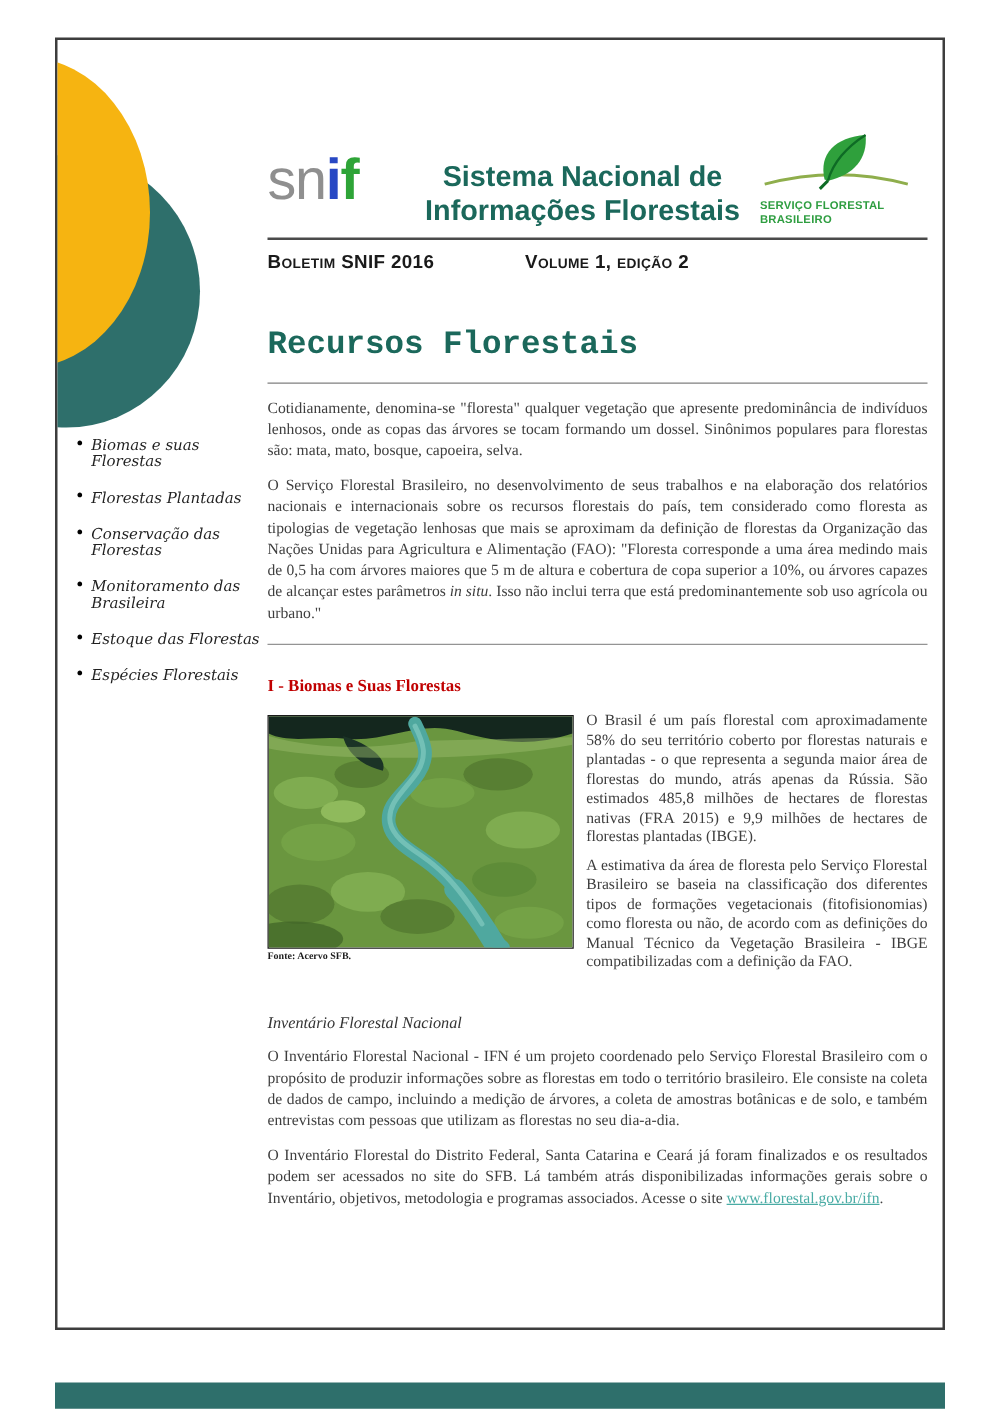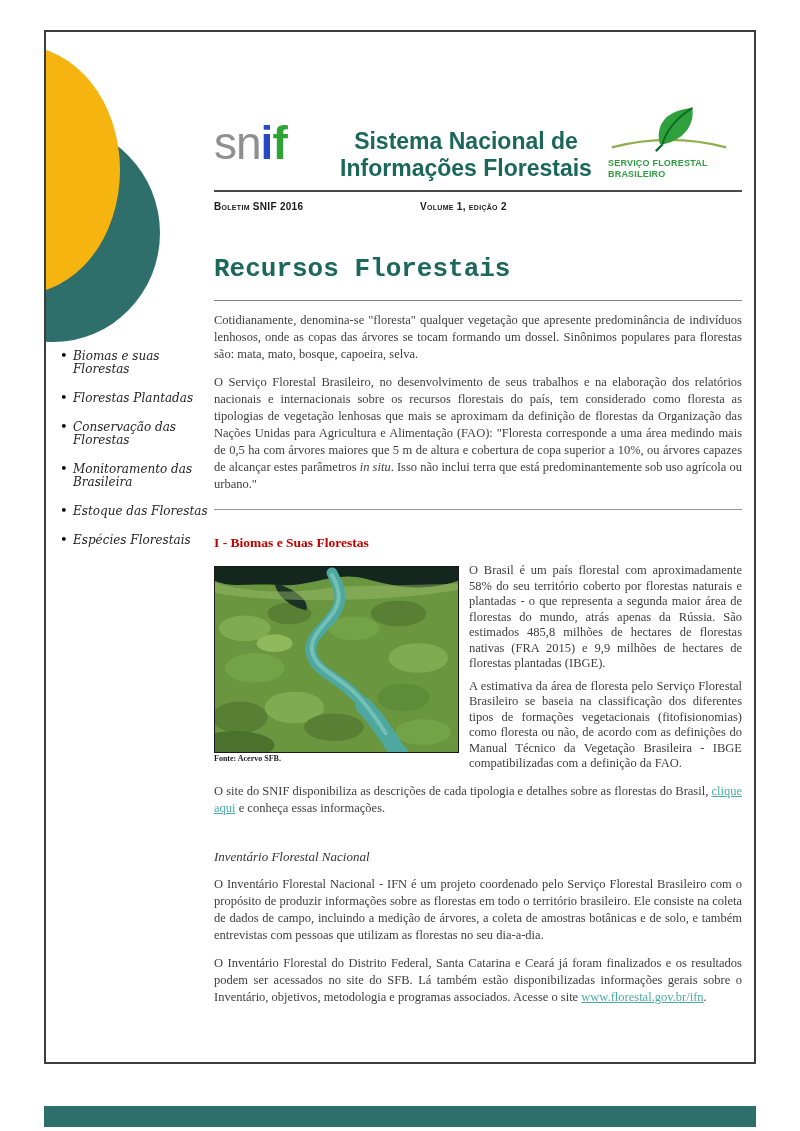--- a/index.html
+++ b/index.html
@@ -31,21 +31,21 @@
   .snif .s-green{color:var(--logo_green);font-weight:bold;}
   .masthead-title{flex:1;text-align:center;font-family:"Liberation Sans", sans-serif;
         font-weight:bold;font-size:23px;line-height:27px;color:var(--accent_teal);margin-top:24px;}
   .sfb-logo{width:134px;text-align:left;margin-top:2px;}
   .sfb-logo-text{font-family:"Liberation Sans", sans-serif;font-weight:bold;font-size:9px;
         line-height:10.5px;color:var(--sfb_green);letter-spacing:.2px;margin-top:1px;}
 
   .masthead-rule{border:0;border-top:2px solid #4A4A4A;margin:8px 0 0;}
 
   .meta-row{display:flex;margin-top:9px;font-family:"Liberation Sans", sans-serif;
-        font-variant:small-caps;font-weight:bold;font-size:10px;color:#1A1A1A;letter-spacing:.3px;}
+        font-variant:small-caps;font-weight:bold;font-size:15px;color:#1A1A1A;letter-spacing:.3px;}
   .meta-bulletin{width:206px;}
 
   .page-title{margin-top:42px;font-family:Liberation Mono, monospace;font-weight:bold;
         font-size:26px;color:var(--accent_teal);}
   .title-rule{border:0;border-top:1px solid #808080;margin:16px 0 0;}
 
   p.body{font-size:12.5px;line-height:17px;text-align:justify;margin:11px 0 0;}
   .mid-rule{border:0;border-top:1px solid #949494;margin:16px 0 0;}
 
   .section-heading{margin-top:25px;font-weight:bold;font-size:13.5px;color:var(--heading_red);}
@@ -154,23 +154,22 @@
           <path d="M118,6 C126,22 130,32 121,46 C111,62 94,70 97,87 C100,103 119,110 133,122 C149,135 159,150 168,164 C174,174 181,180 189,187" fill="none" stroke="#4FA89F" stroke-width="11" stroke-linecap="round"></path>
           <path d="M150,140 C163,154 174,170 184,187" fill="none" stroke="#4FA89F" stroke-width="17" stroke-linecap="round"></path>
           <path d="M118,8 C125,22 128,32 120,45 C110,60 95,70 98,86 C101,101 120,109 134,121 C150,134 162,152 172,168" fill="none" stroke="#7CC6BC" stroke-width="4" stroke-linecap="round" opacity=".8"></path>
         </svg>
         <figcaption>Fonte: Acervo SFB.</figcaption>
       </figure>
       <p>O Brasil é um país florestal com aproximadamente 58% do seu território coberto por florestas naturais e plantadas - o que representa a segunda maior área de florestas do mundo, atrás apenas da Rússia. São estimados 485,8 milhões de hectares de florestas nativas (FRA 2015) e 9,9 milhões de hectares de florestas plantadas (IBGE).</p>
       <p>A estimativa da área de floresta pelo Serviço Florestal Brasileiro se baseia na classificação dos diferentes tipos de formações vegetacionais (fitofisionomias) como floresta ou não, de acordo com as definições do Manual Técnico da Vegetação Brasileira - IBGE compatibilizadas com a definição da FAO.</p>
     </div>
 
-    <p class="body site-p"><span>O site do SNIF disponibiliza as descrições de cada tipologia e detalhes sobre as florestas do Brasil,  </span><a>clique aqui</a><span> e conheça essas informações.</span></p>
 
     <div class="subheading">Inventário Florestal Nacional</div>
 
     <p class="body ifn-p">O Inventário Florestal Nacional - IFN é um projeto coordenado pelo Serviço Florestal Brasileiro com o propósito de produzir informações sobre as florestas em todo o território brasileiro. Ele consiste na coleta de dados de campo, incluindo a medição de árvores, a coleta de amostras botânicas e de solo, e também entrevistas com pessoas que utilizam as florestas no seu dia-a-dia.</p>
-    <p class="body ifn-p"><span>O Inventário Florestal do Distrito Federal, Santa Catarina e Ceará já foram finalizados e os resultados podem ser acessados no site do SFB. Lá também estão disponibilizadas informações gerais sobre o Inventário,  objetivos, metodologia e programas associados. Acesse o site </span><a>www.florestal.gov.br/ifn</a><span>.</span></p>
+    <p class="body ifn-p"><span>O Inventário Florestal do Distrito Federal, Santa Catarina e Ceará já foram finalizados e os resultados podem ser acessados no site do SFB. Lá também atrás disponibilizadas informações gerais sobre o Inventário,  objetivos, metodologia e programas associados. Acesse o site </span><a>www.florestal.gov.br/ifn</a><span>.</span></p>
 
   </div>
 </div>
 
 <div class="footer-bar"></div>
 
 </body></html>

